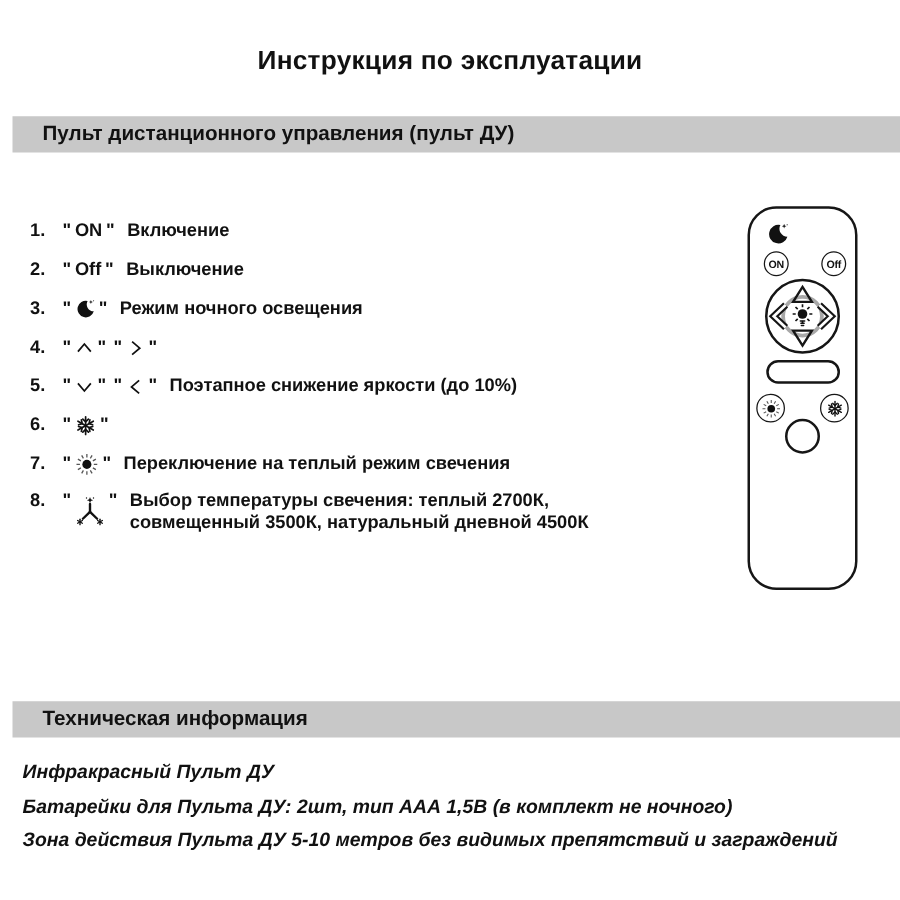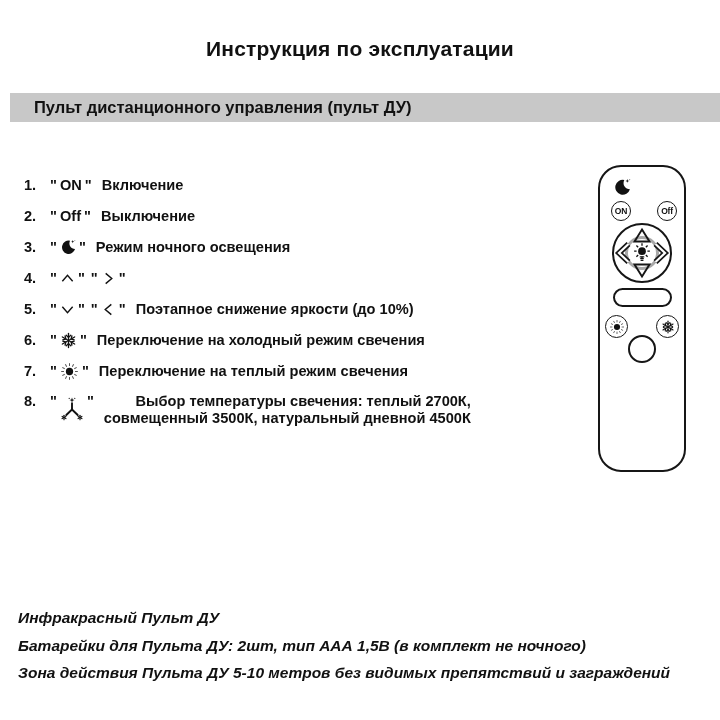--- a/index.html
+++ b/index.html
@@ -49,21 +49,21 @@
     margin-bottom: 13px;
     font-size: 14.6px;
     font-weight: bold;
     white-space: nowrap;
   }
   .list li.multiline { height: auto; align-items: flex-start; }
   .num { width: 17px; margin-right: 6px; flex: none; }
   .q { margin: 0 3px; flex: none; }
   .tok { flex: none; }
   .desc { margin-left: 7px; }
-  .multiline .desc span { display: block; line-height: 17px; text-align: right; }
+  .multiline .desc span { display: block; line-height: 17px; }
   .icon { display: inline-block; flex: none; }
   .multiline .icon { margin-top: 4px; }
 
   
   .remote {
     position: absolute;
     left: 598px; top: 165px;
     width: 88px; height: 307px;
     border: 2px solid #161616;
     border-radius: 23px;
@@ -267,21 +267,20 @@
       <span class="q">"</span>
       <span class="desc">Поэтапное снижение яркости (до 10%)</span>
     </li>
     <li>
       <span class="num">6.</span>
       <span class="q">"</span>
       <svg class="icon" width="17" height="17">
           <use href="#sym-snowflake"></use>
         </svg>
       <span class="q">"</span>
-      <span class="desc">Переключение на холодный режим свечения</span>
     </li>
     <li>
       <span class="num">7.</span>
       <span class="q">"</span>
       <svg class="icon" width="19" height="19">
           <use href="#sym-sun"></use>
         </svg>
       <span class="q">"</span>
       <span class="desc">Переключение на теплый режим свечения</span>
     </li>
@@ -338,20 +337,23 @@
     </div>
     <div class="r-circle-btn r-cold">
       <svg width="14" height="14">
           <use href="#sym-snowflake"></use>
         </svg>
     </div>
 
     <div class="r-round"></div>
   </div>
 
+  <div class="bar bar--tech">
+    <span>Техническая информация</span>
+  </div>
 
   <div class="tech">
     <p>Инфракрасный Пульт ДУ</p>
     <p>Батарейки для Пульта ДУ: 2шт, тип ААА 1,5В (в комплект не ночного)</p>
     <p>Зона действия Пульта ДУ 5-10 метров без видимых препятствий и заграждений</p>
   </div>
 
 </div>
 
 </body></html>

